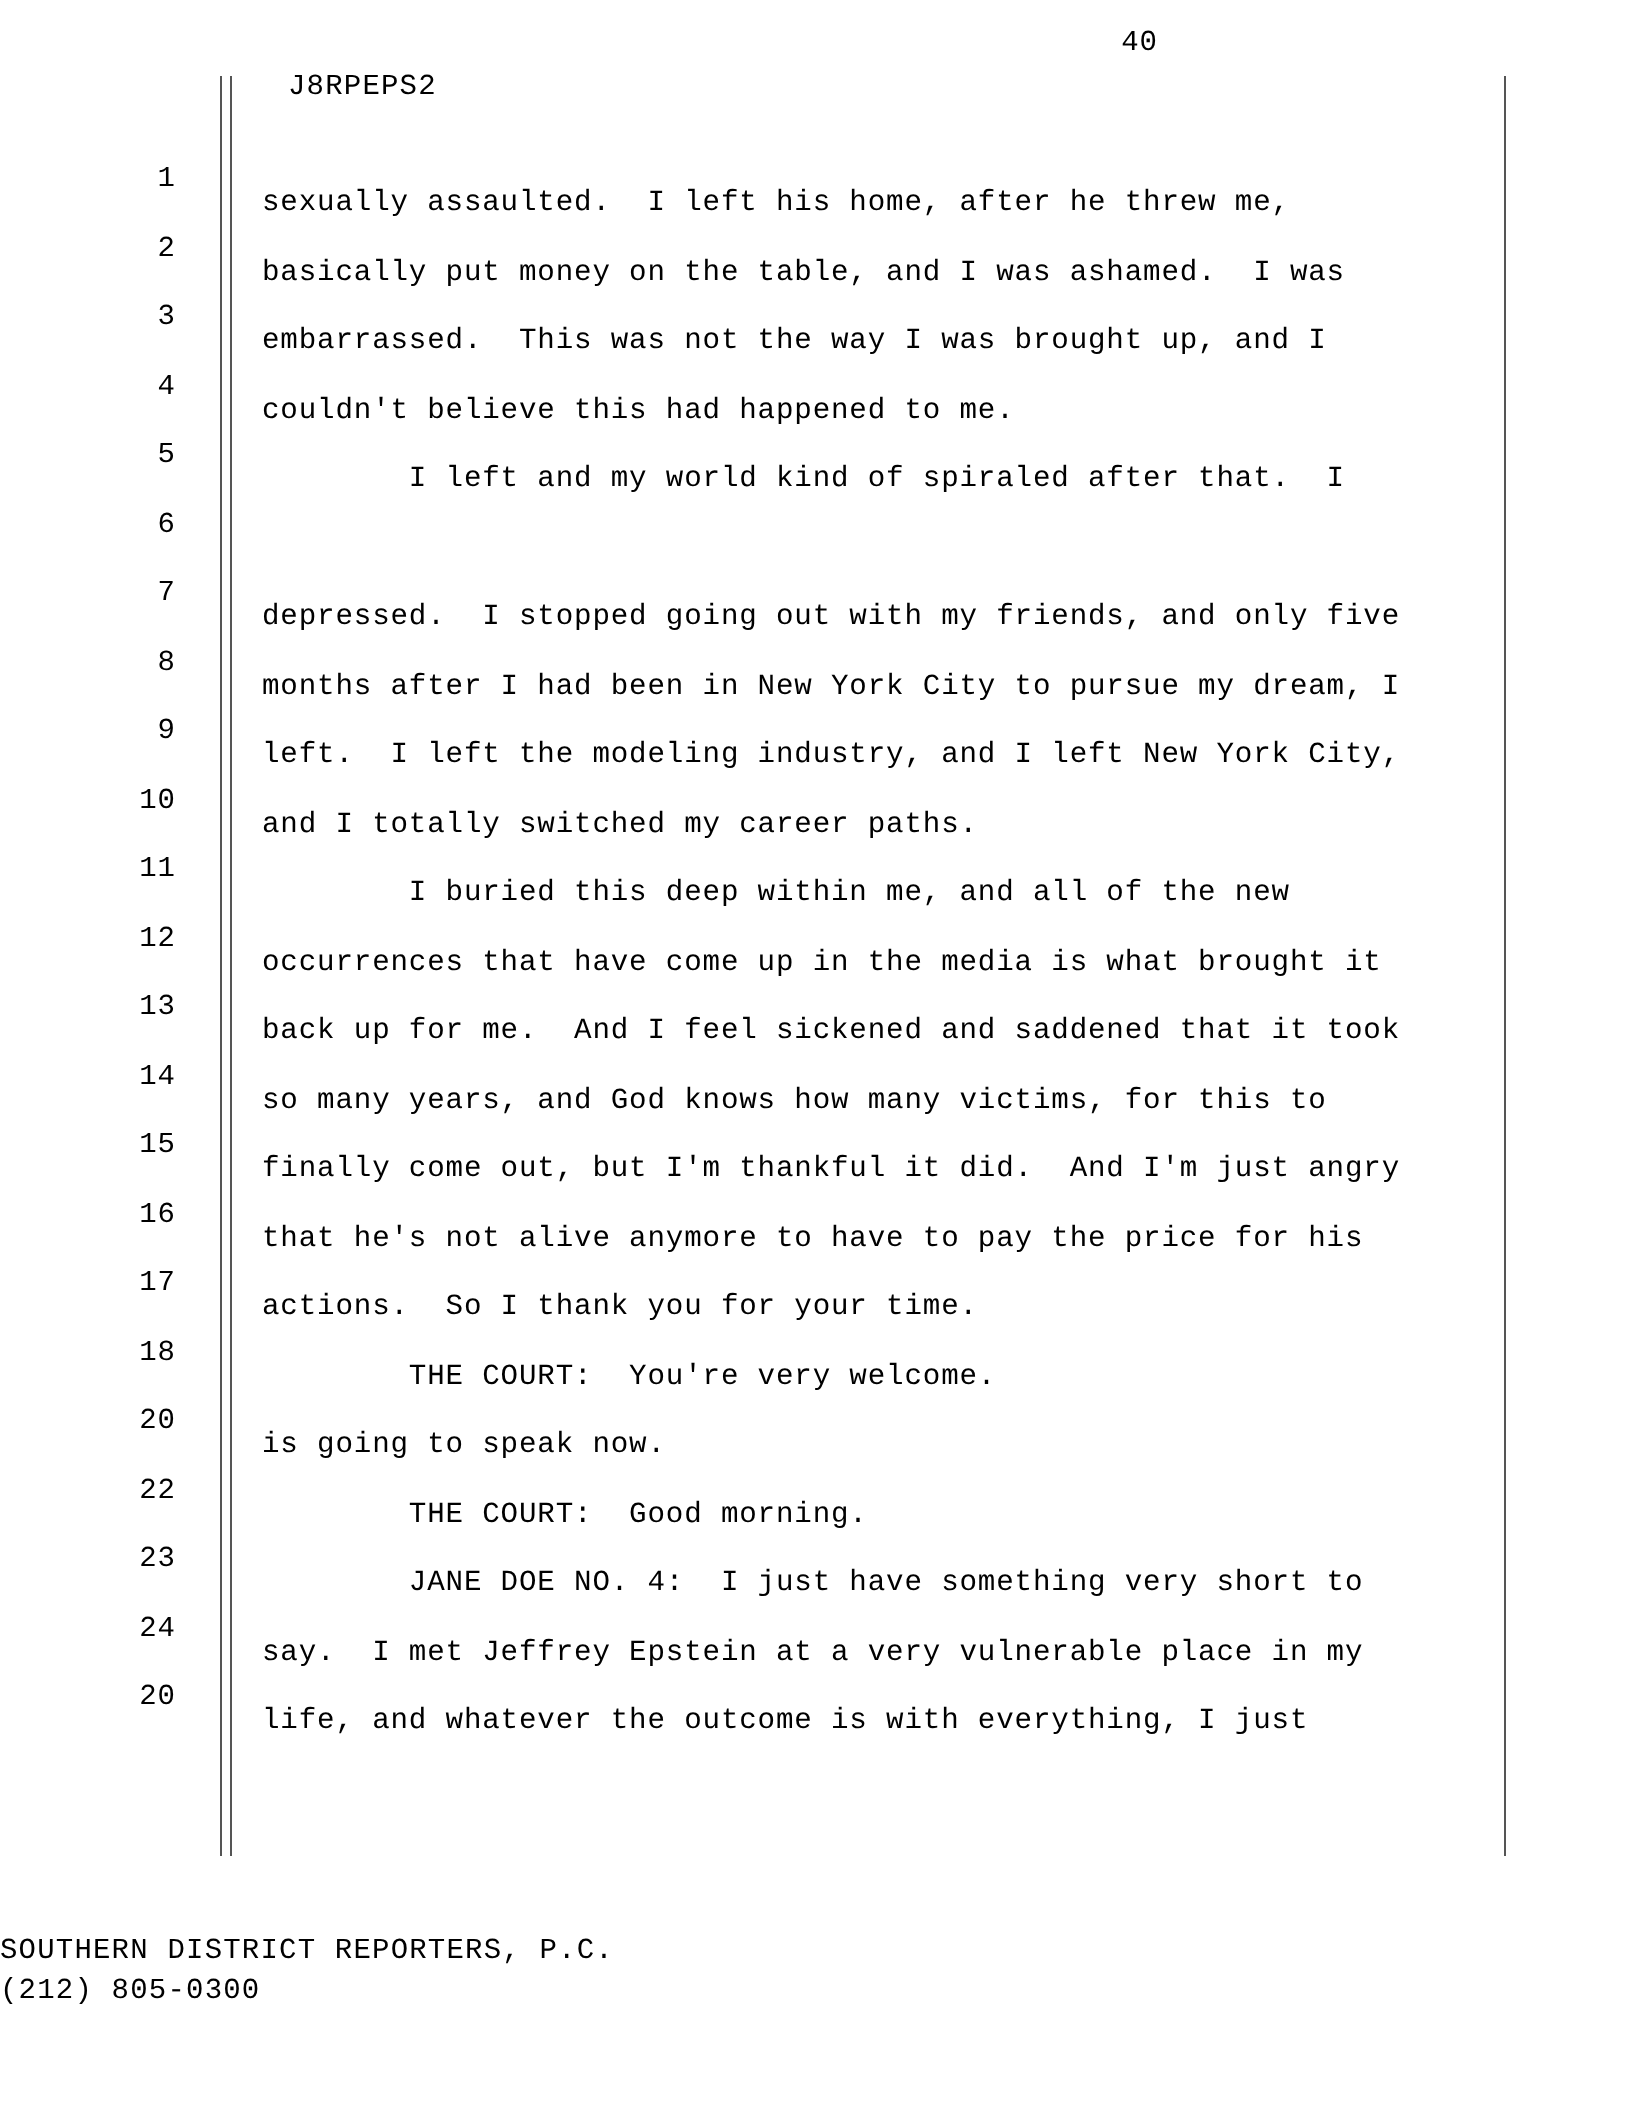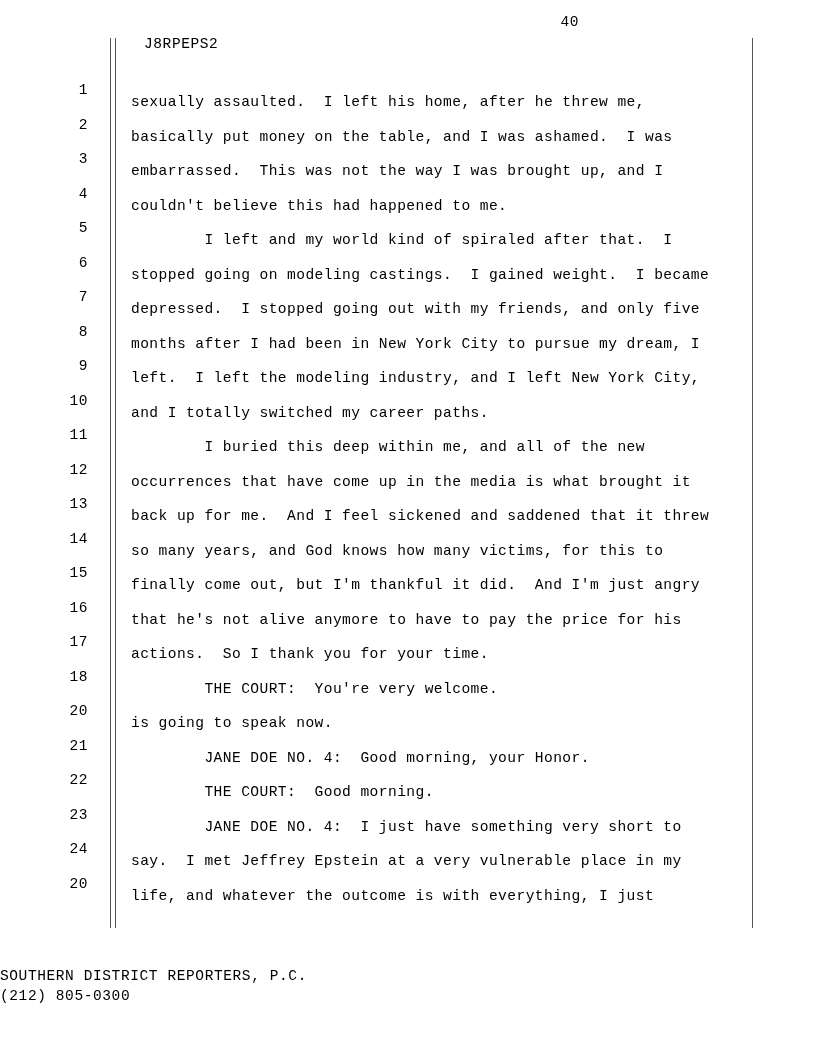--- a/index.html
+++ b/index.html
@@ -123,21 +123,20 @@
     <div class="line">
         <span class="line-no">4</span>
         <span class="line-text">couldn't believe this had happened to me.</span>
       </div>
     <div class="line">
         <span class="line-no">5</span>
         <span class="line-text">        I left and my world kind of spiraled after that.  I</span>
       </div>
     <div class="line">
         <span class="line-no">6</span>
-        <span class="line-text">stopped going on modeling castings.  I gained weight.  I became</span>
       </div>
     <div class="line">
         <span class="line-no">7</span>
         <span class="line-text">depressed.  I stopped going out with my friends, and only five</span>
       </div>
     <div class="line">
         <span class="line-no">8</span>
         <span class="line-text">months after I had been in New York City to pursue my dream, I</span>
       </div>
     <div class="line">
@@ -151,21 +150,21 @@
     <div class="line">
         <span class="line-no">11</span>
         <span class="line-text">        I buried this deep within me, and all of the new</span>
       </div>
     <div class="line">
         <span class="line-no">12</span>
         <span class="line-text">occurrences that have come up in the media is what brought it</span>
       </div>
     <div class="line">
         <span class="line-no">13</span>
-        <span class="line-text">back up for me.  And I feel sickened and saddened that it threw</span>
+        <span class="line-text">back up for me.  And I feel sickened and saddened that it took</span>
       </div>
     <div class="line">
         <span class="line-no">14</span>
         <span class="line-text">so many years, and God knows how many victims, for this to</span>
       </div>
     <div class="line">
         <span class="line-no">15</span>
         <span class="line-text">finally come out, but I'm thankful it did.  And I'm just angry</span>
       </div>
     <div class="line">
@@ -178,24 +177,20 @@
       </div>
     <div class="line">
         <span class="line-no">18</span>
         <span class="line-text">        THE COURT:  You're very welcome.</span>
       </div>
     <div class="line">
         <span class="line-no">20</span>
         <span class="line-text">is going to speak now.</span>
       </div>
     <div class="line">
-        <span class="line-no">21</span>
-        <span class="line-text">        JANE DOE NO. 4:  Good morning, your Honor.</span>
-      </div>
-    <div class="line">
         <span class="line-no">22</span>
         <span class="line-text">        THE COURT:  Good morning.</span>
       </div>
     <div class="line">
         <span class="line-no">23</span>
         <span class="line-text">        JANE DOE NO. 4:  I just have something very short to</span>
       </div>
     <div class="line">
         <span class="line-no">24</span>
         <span class="line-text">say.  I met Jeffrey Epstein at a very vulnerable place in my</span>

